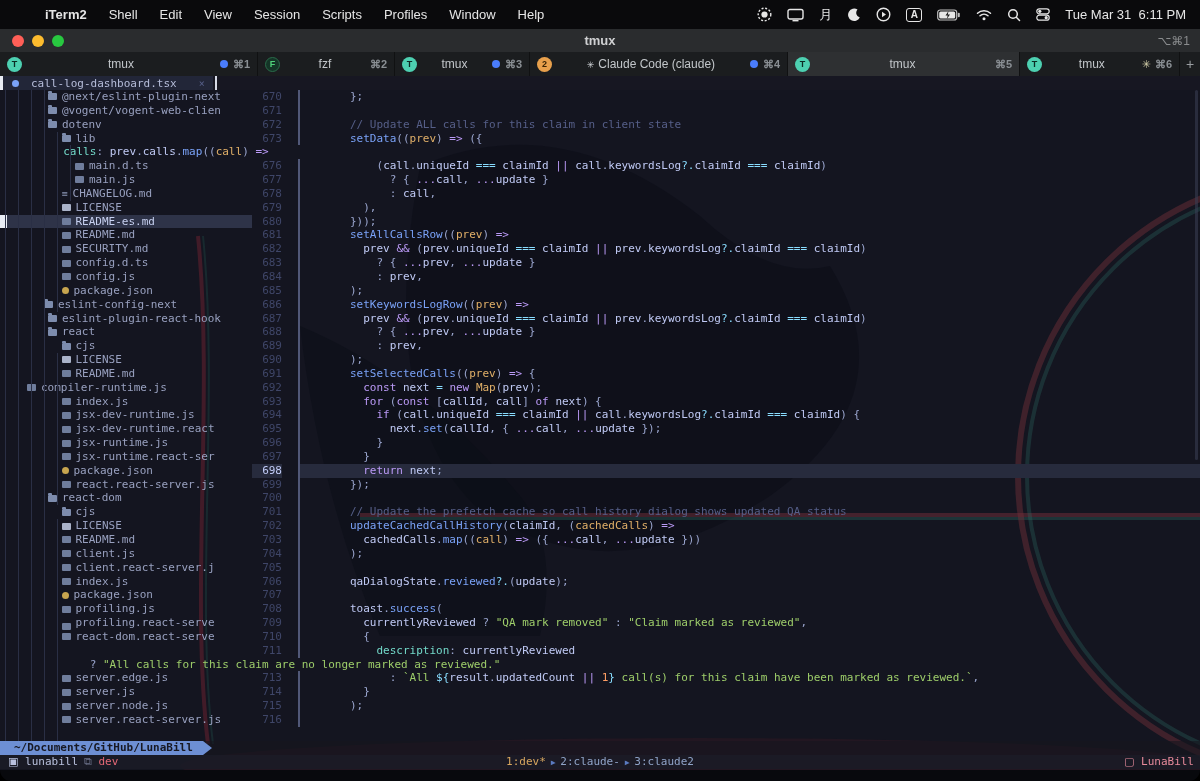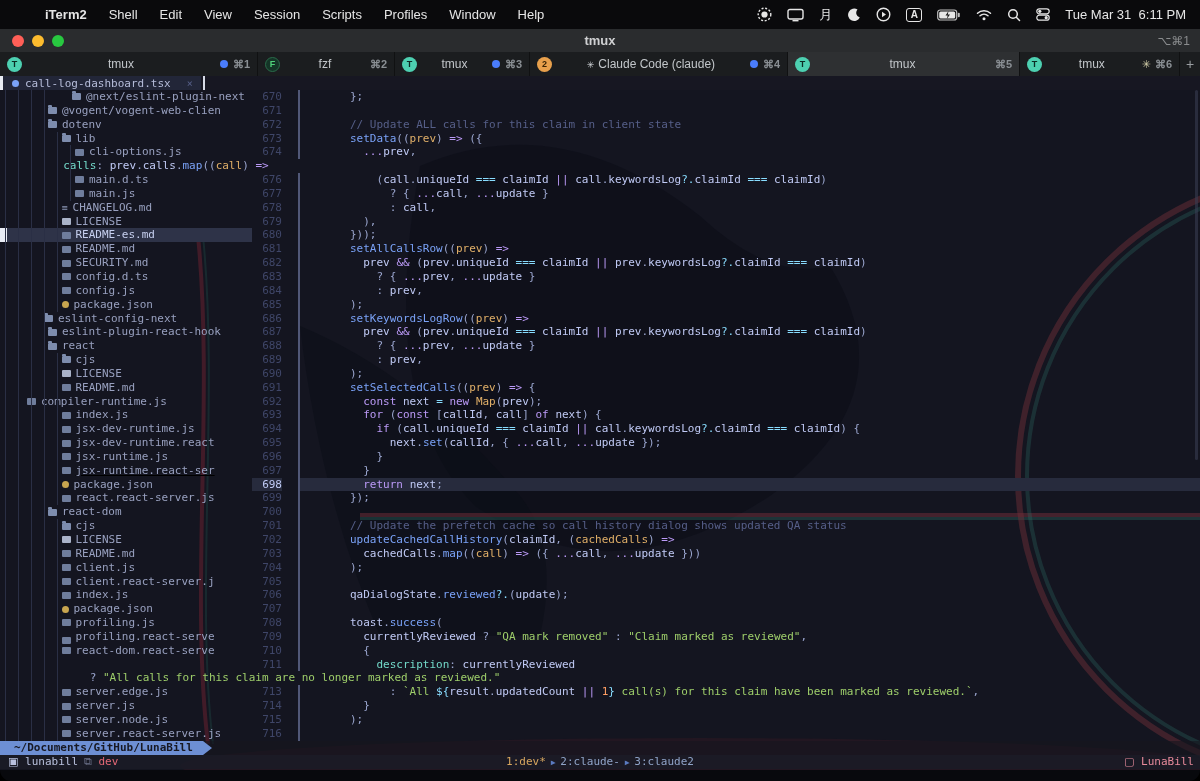--- a/index.html
+++ b/index.html
@@ -57,21 +57,21 @@
   .term { position:absolute; top:76px; left:0; width:1200px; height:694px;
     background:#16161e; overflow:hidden;
     font-family:"DejaVu Sans Mono", monospace; font-size:11px; }
   .wallpaper { position:absolute; inset:0; z-index:0; }
   .term-content { position:absolute; inset:0; z-index:1; }
 
   .bufferline { height:14px; display:flex; align-items:center;
     background:rgba(26,27,38,0.45); position:relative; }
   .buf-cursorbar { width:3px; height:14px; background:#e8ecf4; }
   .buf-tab { display:flex; align-items:center; height:14px; background:#222638;
-    padding:0 8px 0 9px; gap:6px; }
+    padding:0 8px 0 9px; gap:12px; }
   .buf-dot { width:7px; height:7px; border-radius:50%; background:#7aa2f7; }
   .buf-name { color:#b6bdda; font-size:11px; }
   .buf-close { color:#565f89; font-size:10px; margin-left:10px; }
   .buf-sep { width:2px; height:14px; background:#d6dae6; margin-left:2px; }
 
   .rows { position:relative; height:651px; }
   .row { display:flex; height:13.85px; line-height:13.85px; }
   .tree-cell { width:300px; flex:none; display:flex; align-items:center;
     overflow:hidden; position:relative; border-right:2px solid #515878; }
   .tree-inner { flex:1; display:flex; align-items:center; overflow:hidden;
@@ -274,21 +274,21 @@
         <span class="buf-dot"></span>
         <span class="buf-name">call-log-dashboard.tsx</span>
         <span class="buf-close">×</span>
       </span>
       <span class="buf-sep"></span>
     </div>
 
     <div class="rows" id="rows">
         <div class="row">
           <div class="tree-cell">
-            <div class="tree-inner" style="padding-left: 48px; margin-left: 24px;">
+            <div class="tree-inner" style="padding-left: 48px;">
               <span class="ticon folder"></span>
               <span class="tname">@next/eslint-plugin-next</span>
             </div>
             <div class="tnum">670</div>
           </div>
           <div class="code-cell">
             <pre><span class="tk-d">};</span></pre>
           </div>
         </div>
         <div class="row">
@@ -318,32 +318,20 @@
         <div class="row">
           <div class="tree-cell">
             <div class="tree-inner" style="padding-left: 61.5px;">
               <span class="ticon folder"></span>
               <span class="tname">lib</span>
             </div>
             <div class="tnum">673</div>
           </div>
           <div class="code-cell">
             <pre><span class="tk-f">setData</span><span class="tk-d">((</span><span class="tk-a">prev</span><span class="tk-d">) </span><span class="tk-m">=&gt;</span><span class="tk-d"> ({</span></pre>
-          </div>
-        </div>
-        <div class="row">
-          <div class="tree-cell">
-            <div class="tree-inner" style="padding-left: 75px;">
-              <span class="ticon file"></span>
-              <span class="tname">cli-options.js</span>
-            </div>
-            <div class="tnum">674</div>
-          </div>
-          <div class="code-cell">
-            <pre><span class="tk-d">  </span><span class="tk-m">...</span><span class="tk-w">prev</span><span class="tk-d">,</span></pre>
           </div>
         </div>
         <div class="row">
           <div class="code-cell">
             <pre><span class="tk-d">  </span><span class="tk-t">calls</span><span class="tk-d">: </span><span class="tk-w">prev</span><span class="tk-d">.</span><span class="tk-w">calls</span><span class="tk-d">.</span><span class="tk-f">map</span><span class="tk-d">((</span><span class="tk-a">call</span><span class="tk-d">) </span><span class="tk-m">=&gt;</span></pre>
           </div>
         </div>
         <div class="row">
           <div class="tree-cell">
             <div class="tree-inner" style="padding-left: 75px;">
@@ -592,21 +580,21 @@
               <span class="tname">jsx-runtime.js</span>
             </div>
             <div class="tnum">696</div>
           </div>
           <div class="code-cell">
             <pre><span class="tk-d">    }</span></pre>
           </div>
         </div>
         <div class="row">
           <div class="tree-cell">
-            <div class="tree-inner" style="padding-left: 61.5px; text-decoration: underline;">
+            <div class="tree-inner" style="padding-left: 61.5px;">
               <span class="ticon file"></span>
               <span class="tname">jsx-runtime.react-ser</span>
             </div>
             <div class="tnum">697</div>
           </div>
           <div class="code-cell">
             <pre><span class="tk-d">  }</span></pre>
           </div>
         </div>
         <div class="row">

